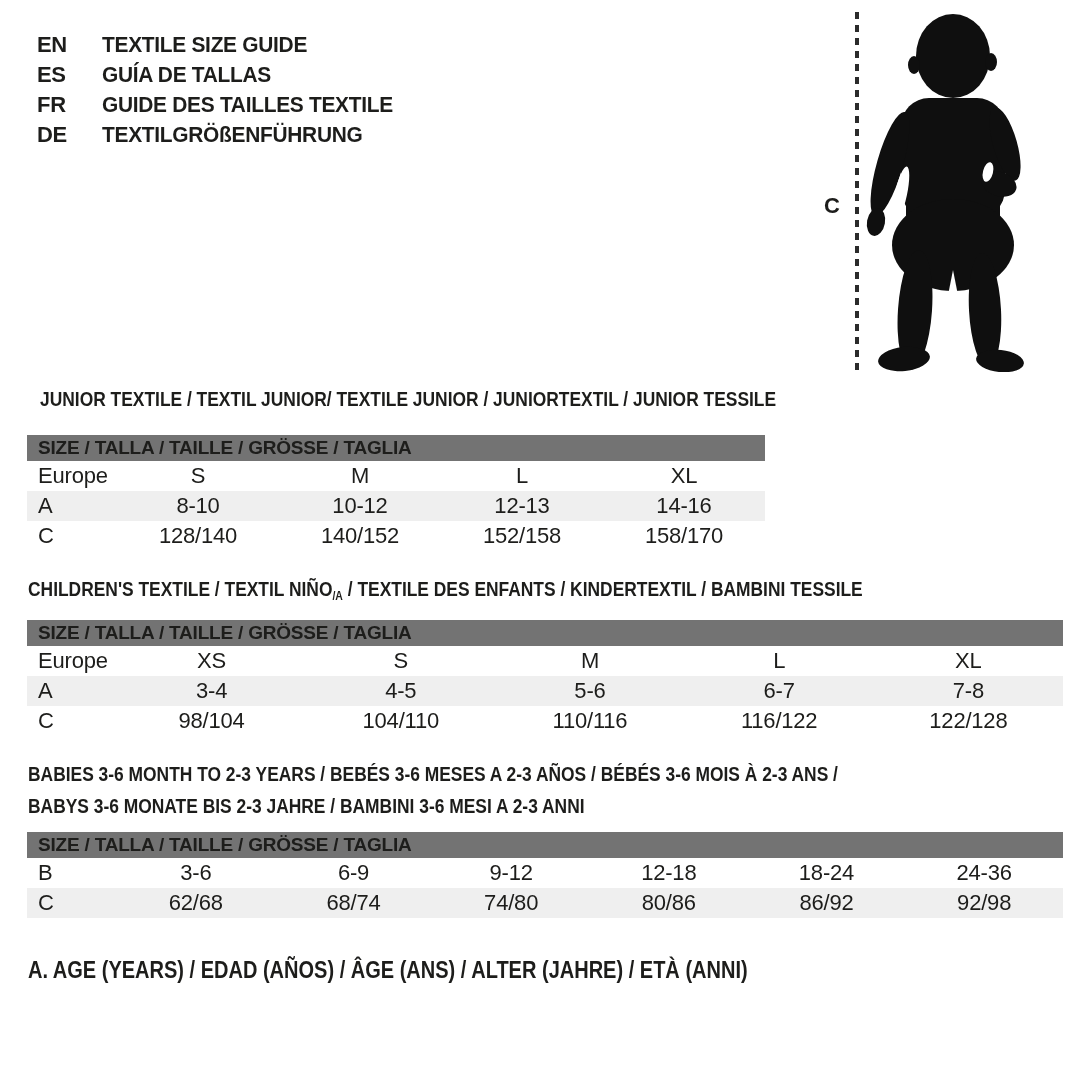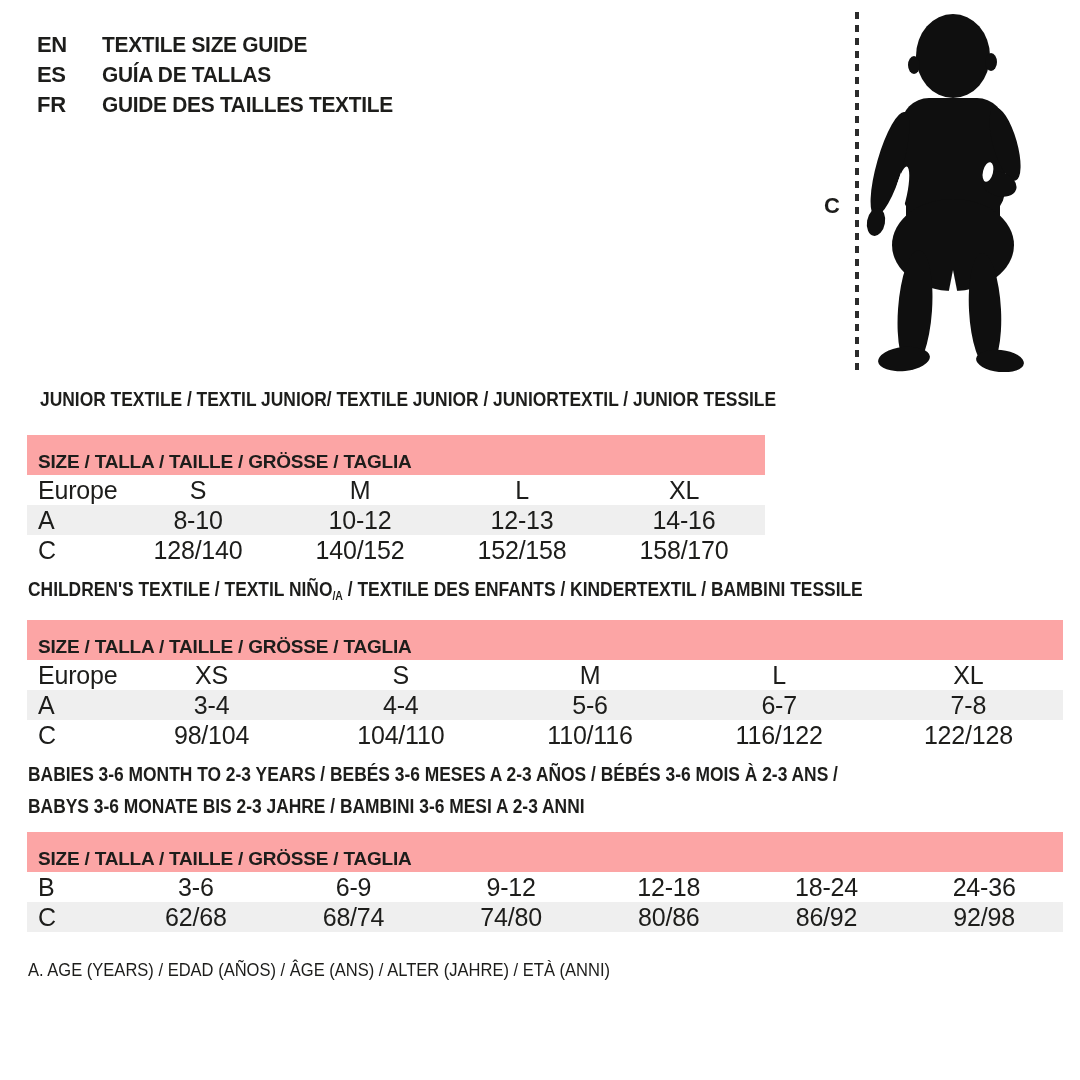--- a/index.html
+++ b/index.html
@@ -20,49 +20,53 @@
     background:repeating-linear-gradient(to bottom,#2b2b2b 0 7px,transparent 7px 13px);}
   .measure-label{position:absolute;left:824px;top:193px;font-size:22px;font-weight:700;}
   .silhouette{position:absolute;left:864px;top:12px;}
   
   .sec-title{position:absolute;font-size:20px;font-weight:700;line-height:24px;white-space:nowrap;}
   .cond{display:inline-block;transform:scaleX(0.87);transform-origin:0 50%;white-space:nowrap;}
   .t-sub{font-size:12px;vertical-align:-4px;font-weight:700;}
   
   table.size-table{position:absolute;border-collapse:collapse;table-layout:fixed;}
   table.size-table th.size-head{
-    height:26px;background:#fca5a5;font-size:19px;font-weight:700;
-    text-align:left;padding:14px 0 0 11px;letter-spacing:-0.2px;white-space:nowrap;}
-  table.size-table td{height:30px;font-size:25px;font-weight:400;text-align:center;
+    height:26px;background:#737373;font-size:19px;font-weight:700;
+    text-align:left;padding:0 0 0 11px;letter-spacing:-0.2px;white-space:nowrap;}
+  table.size-table td{height:30px;font-size:22px;font-weight:400;text-align:center;
     padding:0;letter-spacing:-0.2px;vertical-align:middle;}
   table.size-table td.rowlabel{text-align:left;padding-left:11px;}
   table.size-table tr.shaded td{background:#efefef;}
   #table-junior{left:27px;top:435px;width:738px;}
   #table-children{left:27px;top:620px;width:1036px;}
   #table-babies{left:27px;top:832px;width:1036px;}
   col.lblcol{width:90px;}
   
   .legend{position:absolute;left:28px;top:955px;}
-  .legend-line{height:30px;line-height:30px;font-size:19px;font-weight:400;white-space:nowrap;}
+  .legend-line{height:30px;line-height:30px;font-size:23px;font-weight:700;white-space:nowrap;}
 </style>
 </head>
 <body>
 
 <div class="langs">
   <div class="lang-row">
     <span class="lang-code">EN</span>
     <span class="lang-label">TEXTILE SIZE GUIDE</span>
   </div>
   <div class="lang-row">
     <span class="lang-code">ES</span>
     <span class="lang-label">GUÍA DE TALLAS</span>
   </div>
   <div class="lang-row">
     <span class="lang-code">FR</span>
     <span class="lang-label">GUIDE DES TAILLES TEXTILE</span>
+  </div>
+  <div class="lang-row">
+    <span class="lang-code">DE</span>
+    <span class="lang-label">TEXTILGRÖßENFÜHRUNG</span>
   </div>
 </div>
 
 <div class="measure-line"></div>
 <div class="measure-label">C</div>
 <svg class="silhouette" width="165" height="360" viewBox="0 0 165 360" xmlns="http://www.w3.org/2000/svg">
   <g fill="#0f0f0f">
 
     <ellipse cx="89" cy="44" rx="37" ry="42"></ellipse>
     <ellipse cx="50" cy="53" rx="6" ry="9"></ellipse>
@@ -158,21 +162,21 @@
       <td class="rowlabel">Europe</td>
       <td>XS</td>
       <td>S</td>
       <td>M</td>
       <td>L</td>
       <td>XL</td>
     </tr>
     <tr class="shaded">
       <td class="rowlabel">A</td>
       <td>3-4</td>
-      <td>4-4</td>
+      <td>4-5</td>
       <td>5-6</td>
       <td>6-7</td>
       <td>7-8</td>
     </tr>
     <tr>
       <td class="rowlabel">C</td>
       <td>98/104</td>
       <td>104/110</td>
       <td>110/116</td>
       <td>116/122</td>

